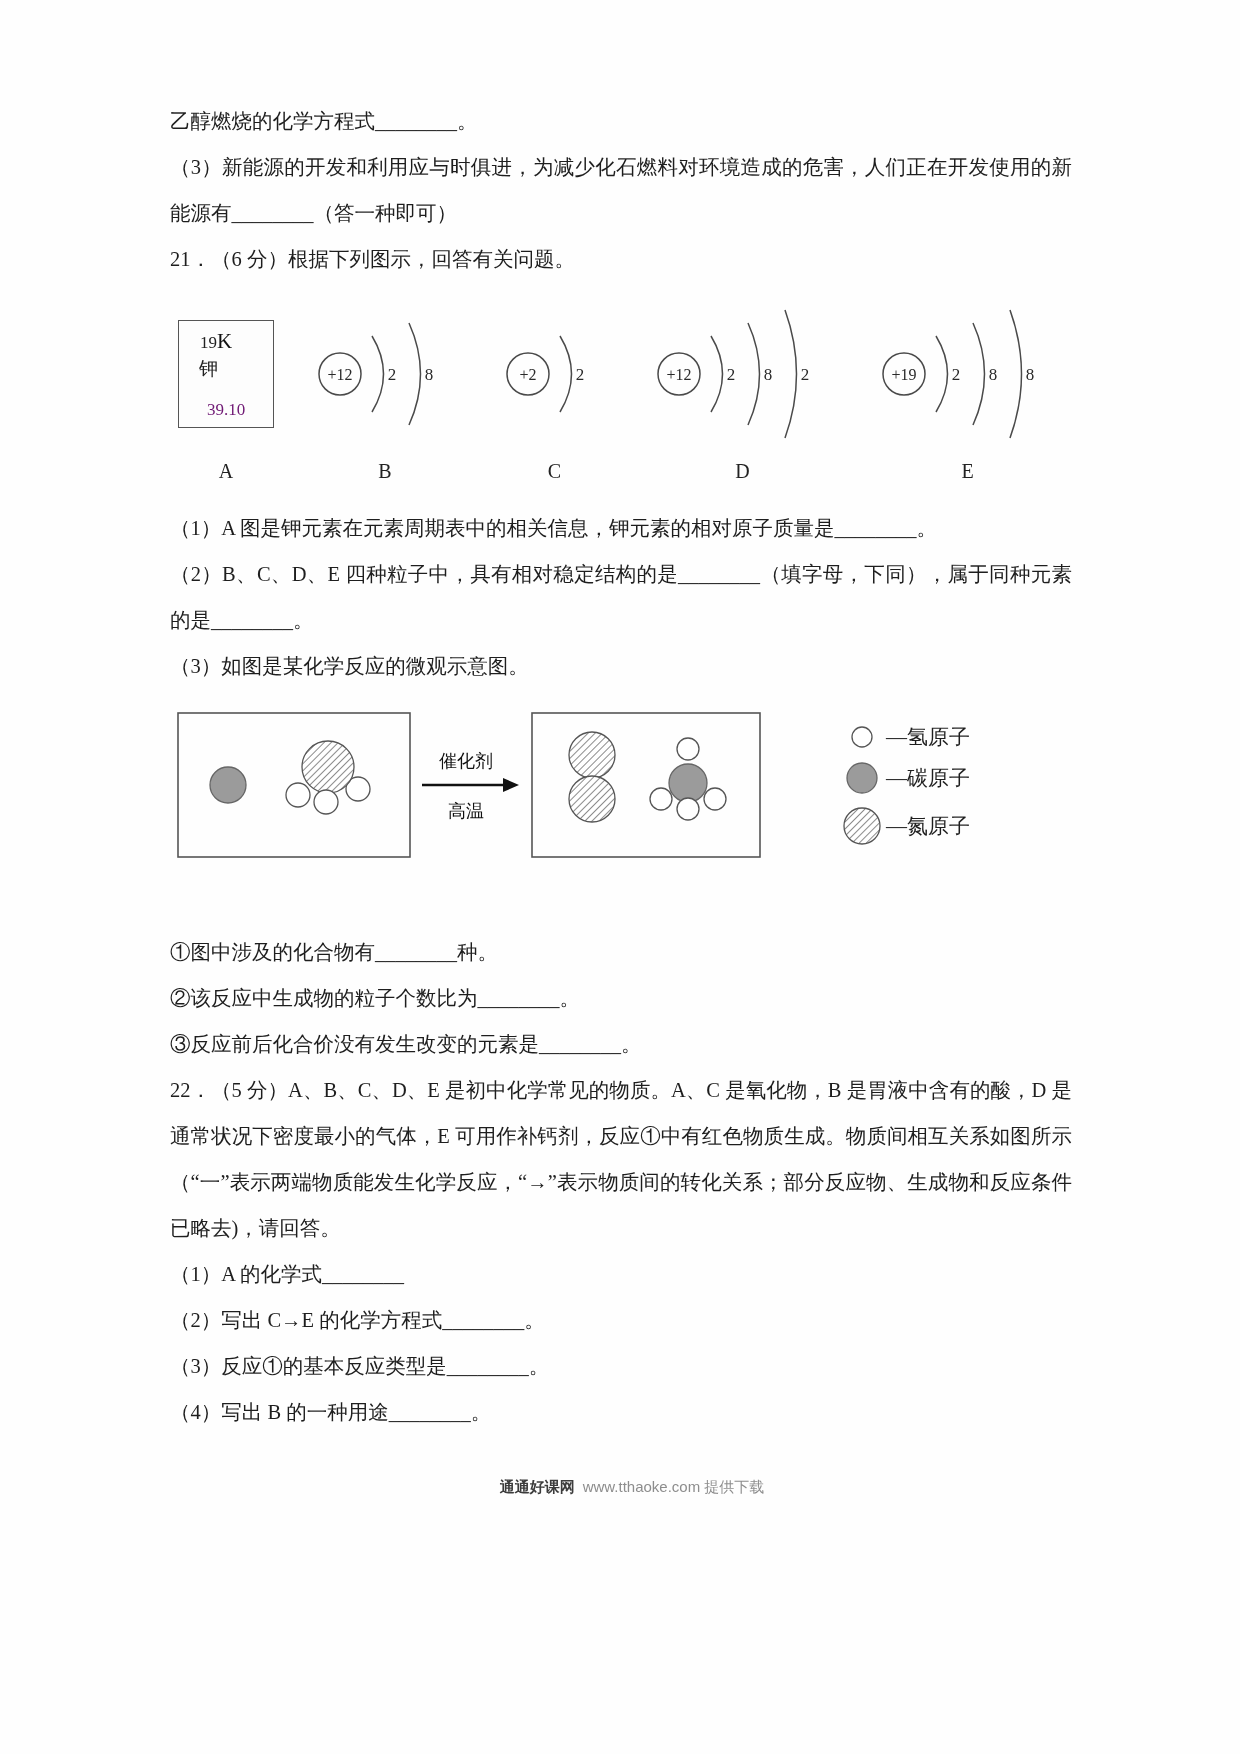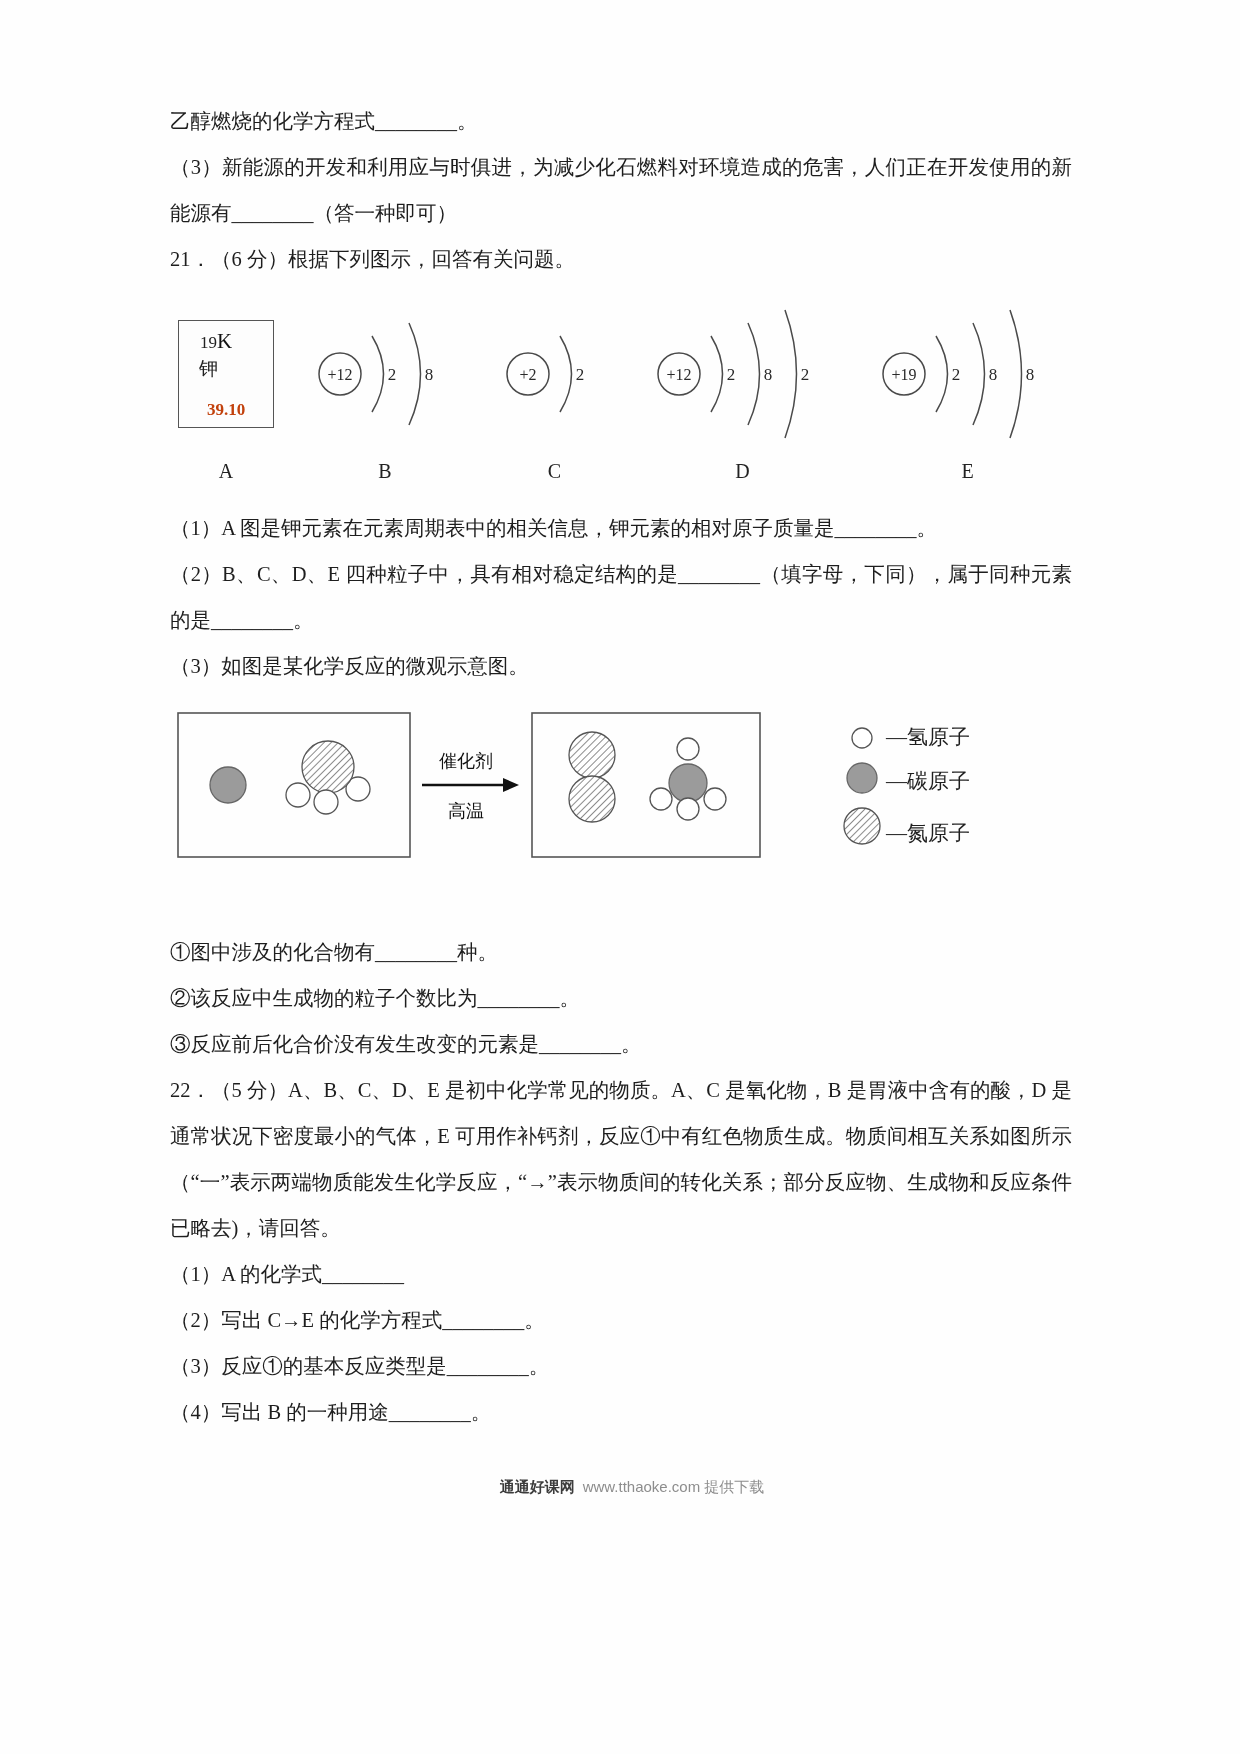--- a/index.html
+++ b/index.html
@@ -34,28 +34,28 @@
     width:96px; height:108px;
     border:1.6px solid #555;
     padding:8px 10px 7px 10px;
     display:flex; flex-direction:column;
     background:#fdfdfd;
   }
   .eb-top { display:flex; align-items:baseline; justify-content:center; padding:0 6px 0 0; }
   .eb-number { font-size:17px; color:#222; }
   .eb-symbol { font-size:21px; color:#111; margin-right:14px; }
   .eb-name { font-size:19px; color:#222; margin-top:2px; margin-left:10px; }
-  .eb-mass { font-size:17px; color:#c2410c; text-align:center; margin-top:auto;font-weight:bold; }
+  .eb-mass { font-size:17px; color:#701a75; text-align:center; margin-top:auto; }
   
   .reaction-wrap {
     display:flex; align-items:center;
     margin:10px 0 58px 6px;
   }
   .legend { margin-left:62px; display:flex; flex-direction:column; gap:10px; }
-  .legend-row { display:flex; align-items:flex-end; font-size:21px; color:#1e1e1e; }
+  .legend-row { display:flex; align-items:center; font-size:21px; color:#1e1e1e; }
   .legend-icon { width:48px; display:flex; justify-content:center; align-items:center; }
   
   .footer {
     position:absolute; top:1478px; left:12px; width:100%;
     text-align:center;
     font-family:"Liberation Sans", sans-serif;
     font-size:15px; color:#8d8d8d;
   }
   .footer .brand { color:#3c3c3c; font-weight:bold; margin-right:8px; }
 </style>

